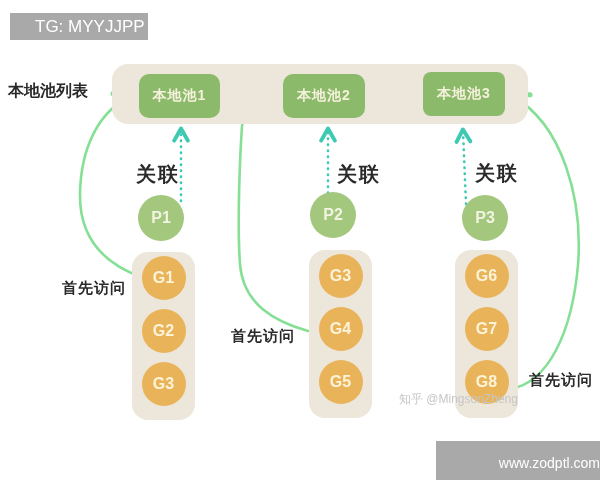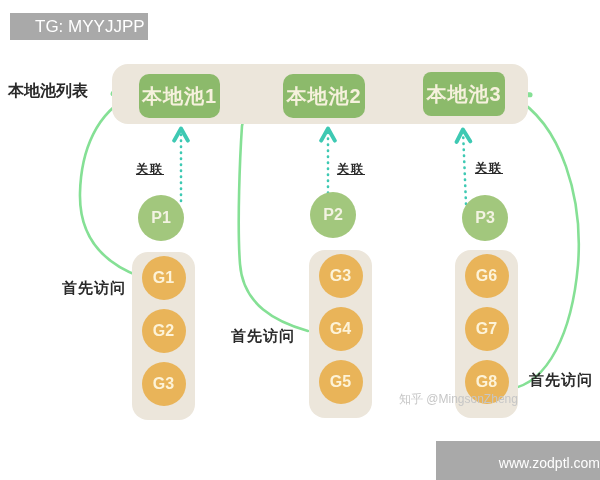--- a/index.html
+++ b/index.html
@@ -25,21 +25,21 @@
     width:63px;border-radius:16px;background:var(--c-beige,#ece6db);
     display:flex;flex-direction:column;align-items:center;
     padding:4px 0 14px 0;gap:9px;box-sizing:border-box;
   }
   .stack1{left:132px;top:252px;}
   .stack2{left:309px;top:250px;}
   .stack3{left:455px;top:250px;}
   
   .pool-box{
     height:44px;border-radius:10px;background:var(--c-pool-green,#8cba6b);
-    color:var(--c-pool-text,#f6f1dd);font-size:20px;font-weight:bold;
+    color:var(--c-pool-text,#f6f1dd);font-size:14px;font-weight:bold;
     display:flex;align-items:center;justify-content:center;letter-spacing:1px;
   }
   .pool1{left:139px;top:74px;width:81px;}
   .pool2{left:283px;top:74px;width:82px;}
   .pool3{left:423px;top:72px;width:82px;border-radius:8px;}
   
   .p-circle{
     width:46px;height:46px;border-radius:50%;background:var(--c-p-green,#a2c77d);
     color:#f3f3e2;font-size:16px;font-weight:bold;
     display:flex;align-items:center;justify-content:center;
@@ -48,21 +48,21 @@
   .p2{left:310px;top:192px;}
   .p3{left:462px;top:195px;}
   .g-circle{
     width:44px;height:44px;border-radius:50%;background:var(--c-g-orange,#e9b459);
     color:#fdf3d8;font-size:16px;font-weight:bold;
     display:flex;align-items:center;justify-content:center;flex:0 0 auto;
   }
   
   .lbl{color:var(--c-label,#2a2a2a);font-weight:bold;white-space:nowrap;}
   .lbl-pool-list{left:8px;top:81px;font-size:16px;}
-  .lbl-assoc{font-size:12px;letter-spacing:2px;text-decoration:underline;}
+  .lbl-assoc{font-size:20px;letter-spacing:2px;}
   .assoc1{left:136px;top:161px;}
   .assoc2{left:337px;top:161px;}
   .assoc3{left:475px;top:160px;}
   .lbl-access{font-size:15px;letter-spacing:1px;}
   .access1{left:62px;top:279px;}
   .access2{left:231px;top:327px;}
   .access3{left:529px;top:371px;}
   
   .credit{left:399px;top:391px;font-size:12px;color:var(--c-watermark,#c6c6c6);white-space:nowrap;}
   

